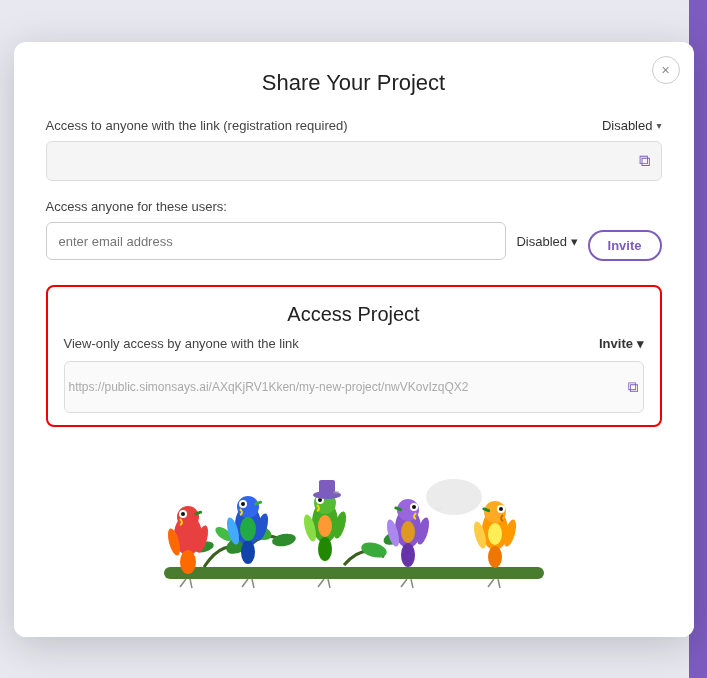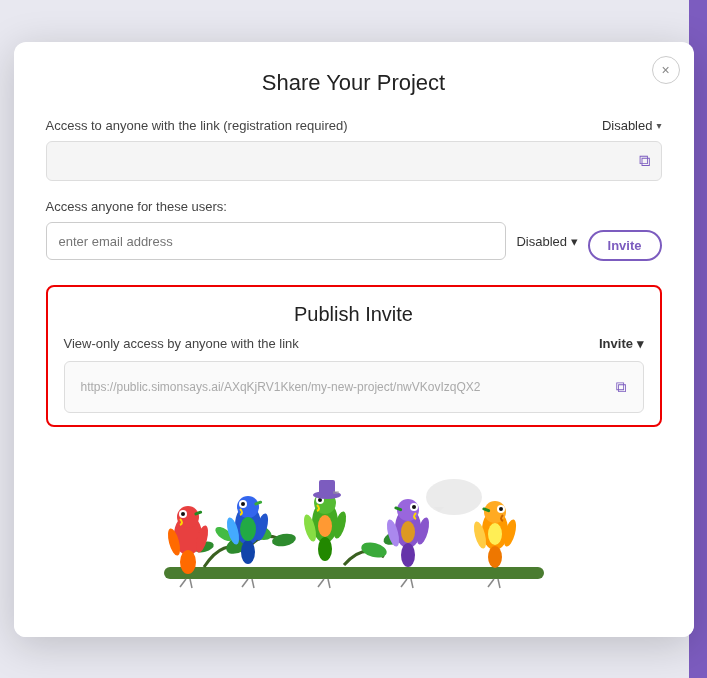--- a/index.html
+++ b/index.html
@@ -221,21 +221,21 @@
       cursor: pointer;
       font-weight: 600;
     }
 
     .publish-link-container {
       display: flex;
       align-items: center;
       border: 1px solid #ddd;
       border-radius: 6px;
       background: #fafafa;
-      padding: 0 16px;
+      padding: 0 4px;
       height: 52px;
     }
 
     .publish-link-container input {
       flex: 1;
       border: none;
       background: transparent;
       outline: none;
       font-size: 12px;
       color: #aaa;
@@ -302,21 +302,21 @@
     <div class="email-row">
       <input class="email-input" type="email" placeholder="enter email address" style="">
       <button class="email-dropdown">
         <span>Disabled</span>
         <span class="caret">▾</span>
       </button>
       <button class="invite-btn">Invite</button>
     </div>
 
     <div class="publish-section">
-      <h3 class="publish-title">Publish Invite</h3>
+      <h3 class="publish-title">Access Project</h3>
       <div class="publish-row">
         <span class="publish-desc">View-only access by anyone with the link</span>
         <button class="publish-dropdown">
           <span>Invite</span>
           <span class="caret">▾</span>
         </button>
       </div>
       <div class="publish-link-container">
         <input type="text" readonly="" value="https://public.simonsays.ai/AXqKjRV1Kken/my-new-project/nwVKovIzqQX2" style="">
         <button class="publish-copy-btn">

